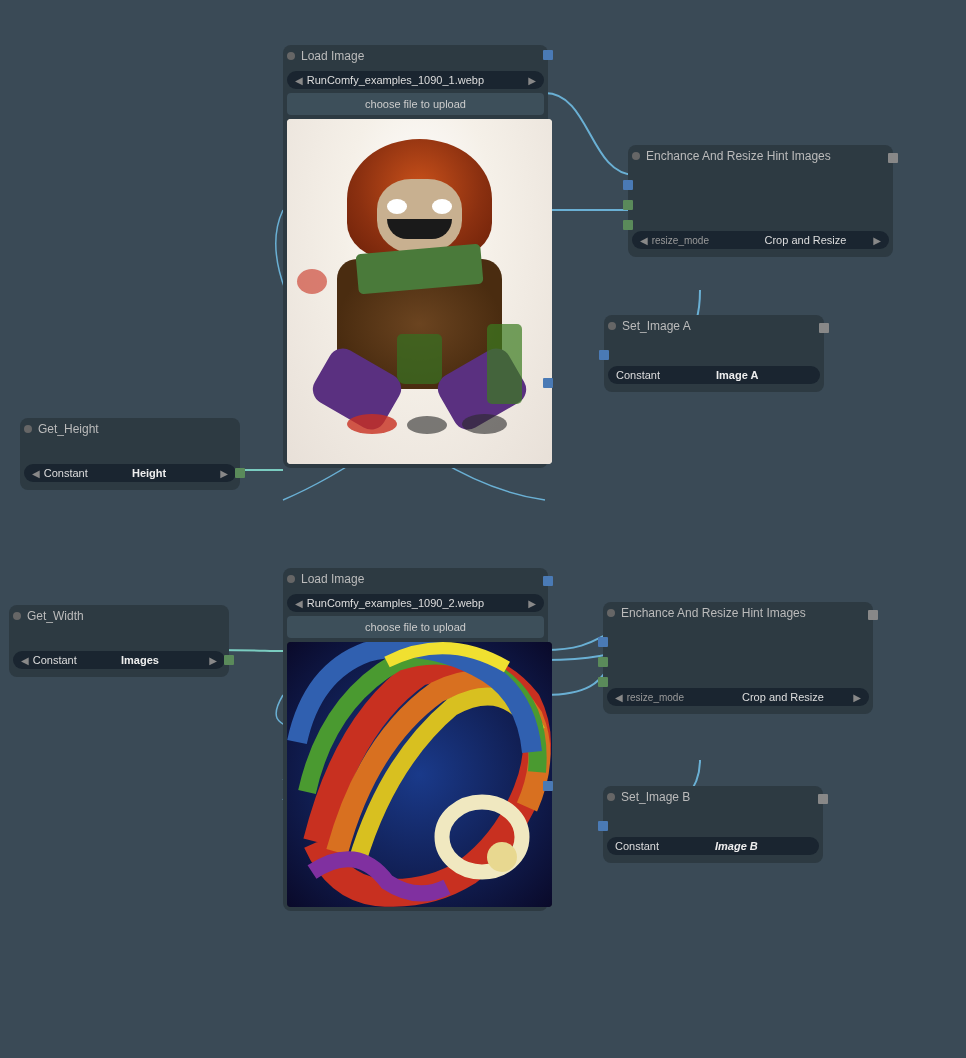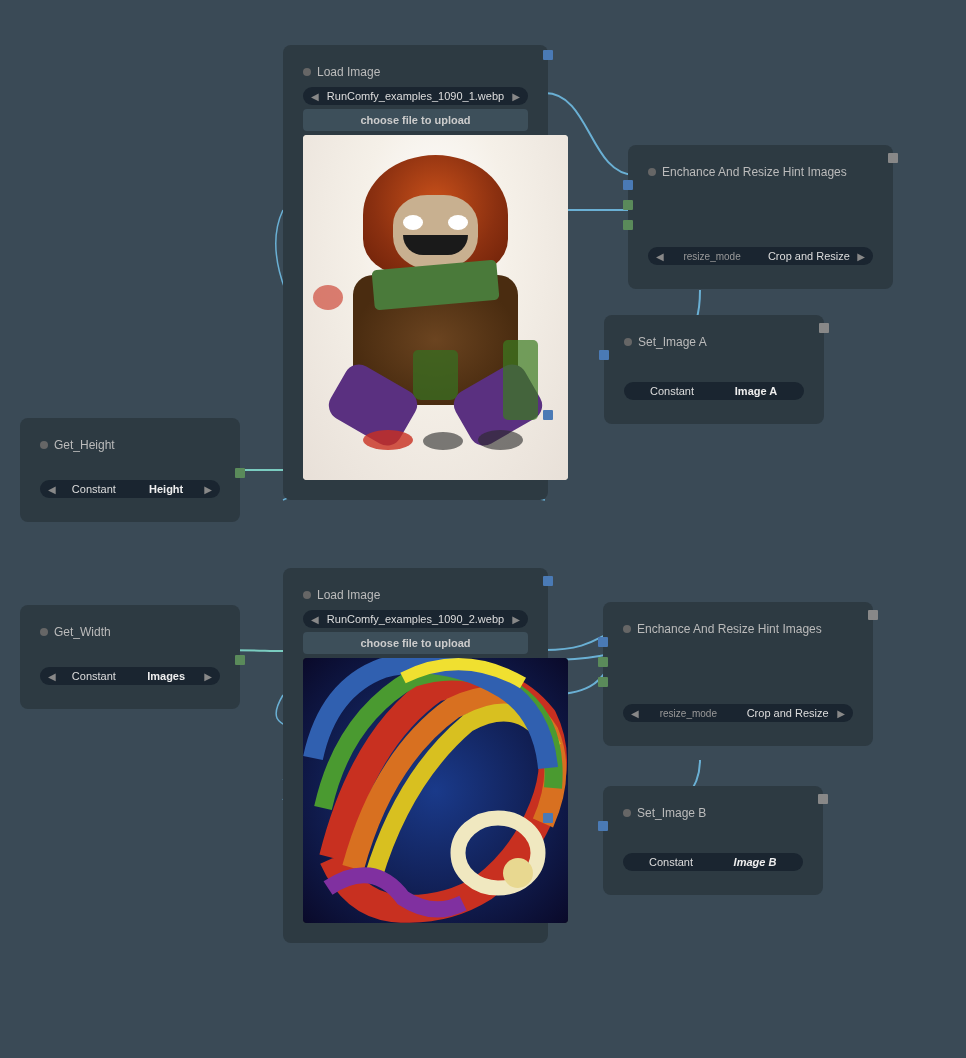--- a/index.html
+++ b/index.html
@@ -11,21 +11,21 @@
       position: relative;
       font-family: Arial, sans-serif;
       font-size: 12px;
       color: #ccc;
     }
 
     .node {
       position: absolute;
       background: #2d3a42;
       border-radius: 8px;
-      padding: 20px;
+      padding: 4px;
       min-width: 160px;
     }
 
     .node-title {
       display: flex;
       align-items: center;
       gap: 6px;
       margin-bottom: 8px;
       color: #bbb;
       font-size: 12px;
@@ -55,35 +55,34 @@
     .pill-arrow {
       color: #888;
       cursor: pointer;
       font-size: 10px;
     }
 
     .pill-value {
       color: #ddd;
       font-size: 11px;
       flex: 1;
-      text-align: center;
+      text-align: left;
     }
 
     .upload-btn {
       background: #3d4f5a;
       border: none;
       border-radius: 4px;
       color: #ccc;
       padding: 5px 10px;
       width: 100%;
       text-align: center;
       font-size: 11px;
       cursor: pointer;
       margin-bottom: 4px;
-      font-weight: bold;
     }
 
     
     .connections-svg {
       position: absolute;
       top: 0;
       left: 0;
       width: 966px;
       height: 1058px;
       pointer-events: none;
@@ -297,21 +296,21 @@
   </div>
 
   <div style="position:absolute; left:-5px; top:35px; width:10px; height:10px; background:#4a7ab5; border-radius:1px;"></div>
   <div style="height:25px;"></div>
   <div class="pill-control">
     <span class="pill-value">Constant</span>
     <span class="pill-value" style="font-weight:bold; color:#eee;font-style:italic;">Image B</span>
   </div>
 </div>
 
-<div class="node" style="left:20px; top:605px; width:220px;">
+<div class="node" style="left:9px; top:605px; width:220px;">
   <div class="node-title">
     <div class="node-dot"></div>
     <span>Get_Width</span>
   </div>
 
   <div style="position:absolute; right:-5px; top:50px; width:10px; height:10px; background:#5a8a5a; border-radius:1px;"></div>
   <div style="height:20px;"></div>
   <div class="pill-control">
     <span class="pill-arrow">◀</span>
     <span class="pill-value">Constant</span>

